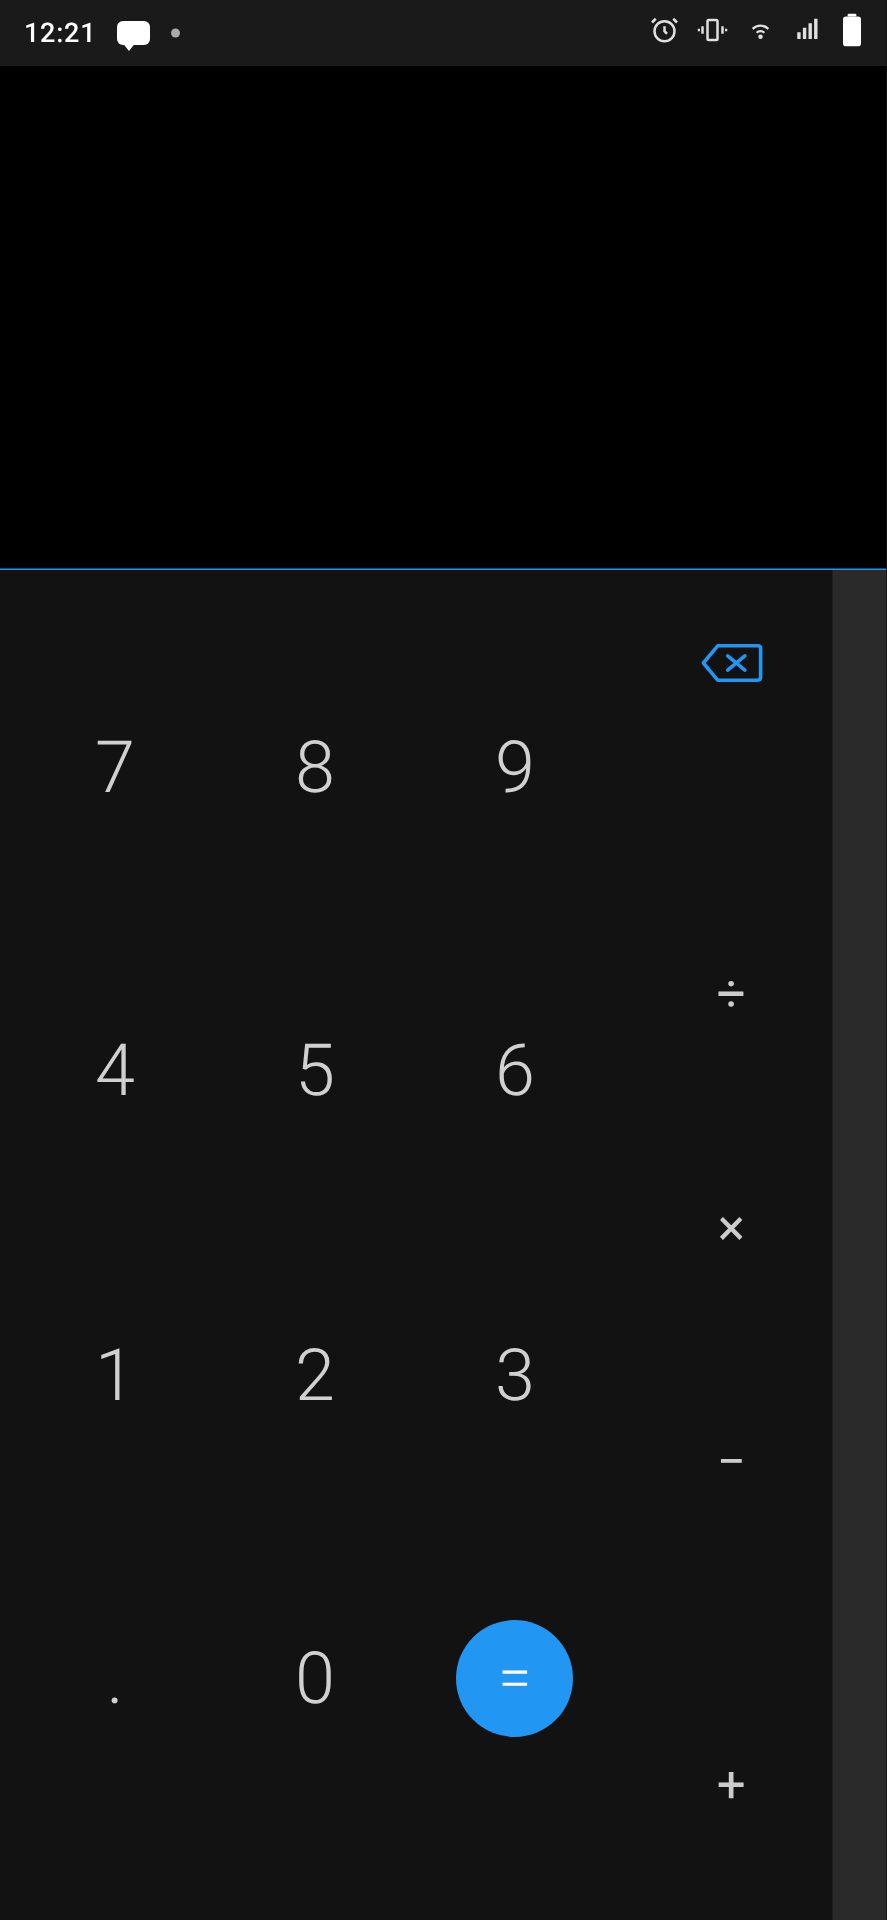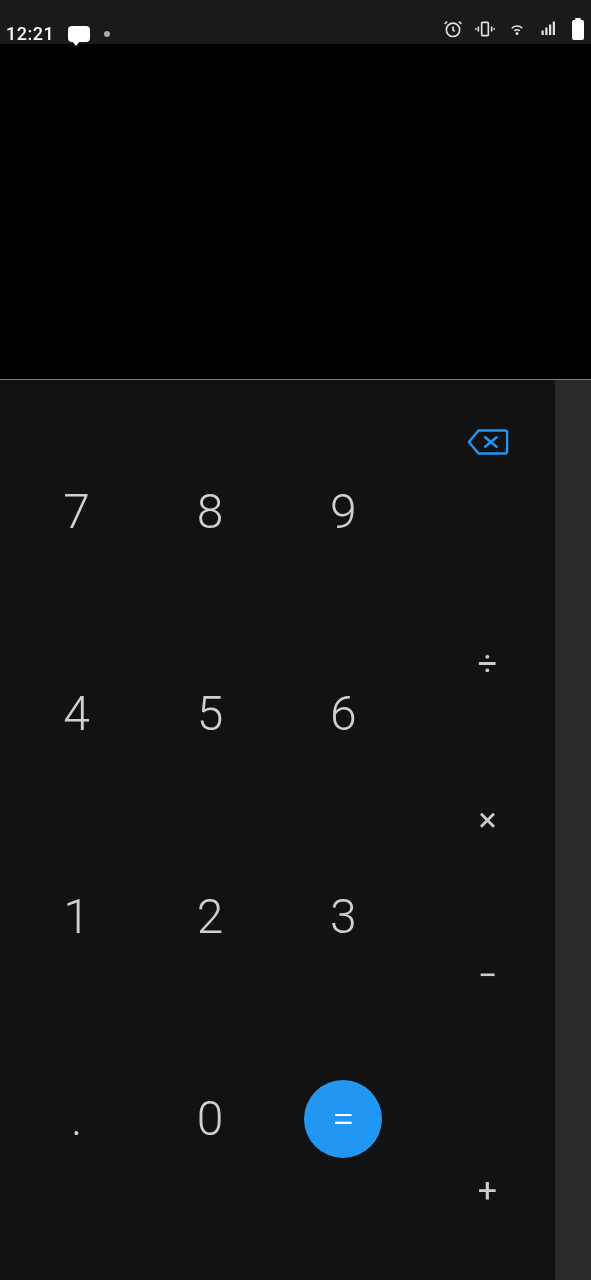--- a/index.html
+++ b/index.html
@@ -8,22 +8,22 @@
       height: 1280px;
       background: #121212;
       font-family: -apple-system, Roboto, sans-serif;
       color: #e0e0e0;
       overflow: hidden;
     }
     .status-bar {
       height: 44px;
       background: #1a1a1a;
       display: flex;
-      align-items: flex-end;
-      padding: 0 6px;
+      align-items: center;
+      padding: 0 16px;
       font-size: 18px;
       font-weight: 500;
     }
     .status-left { display: flex; align-items: center; gap: 14px; }
     .status-right { margin-left: auto; display: flex; align-items: center; gap: 12px; }
     .status-time { color: #fff; letter-spacing: 0.5px; }
     .msg-icon {
       width: 22px; height: 16px; background: #fff; border-radius: 4px; position: relative;
     }
     .msg-icon::after { content:""; position:absolute; bottom:-4px; left:4px; width:0; height:0; border-left:4px solid transparent; border-right:4px solid transparent; border-top:5px solid #fff; }

